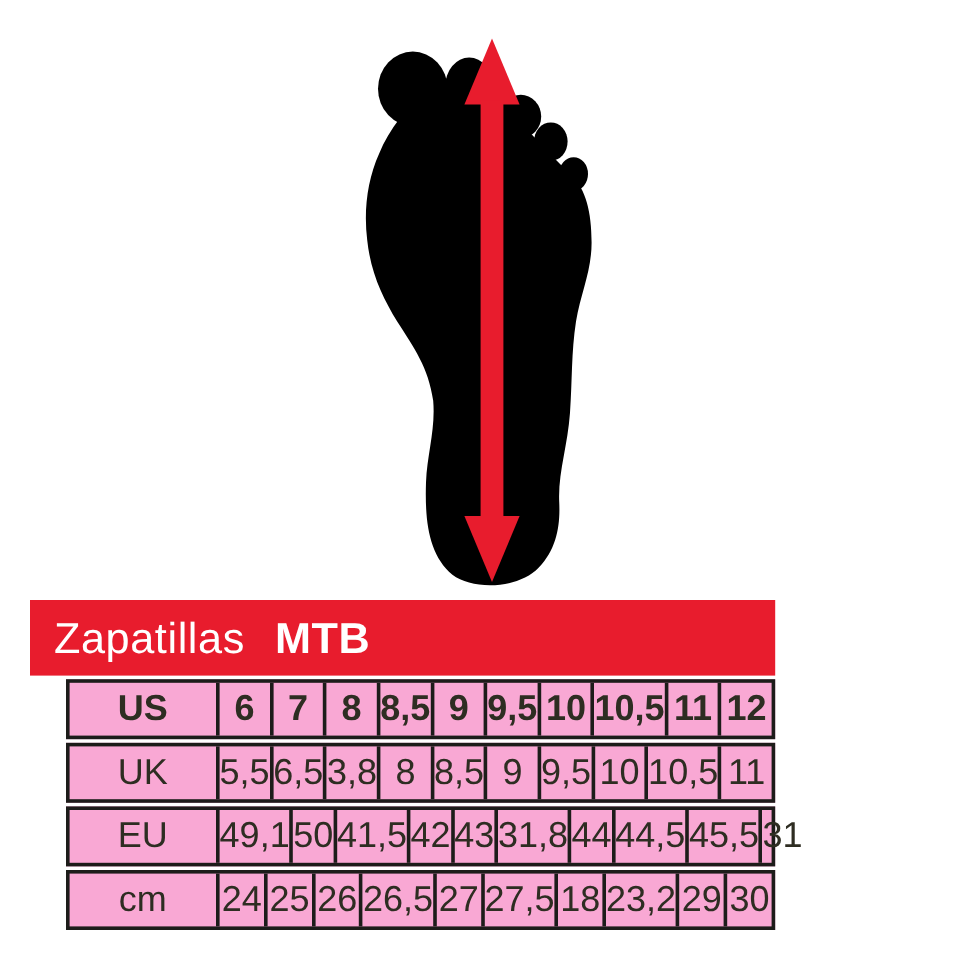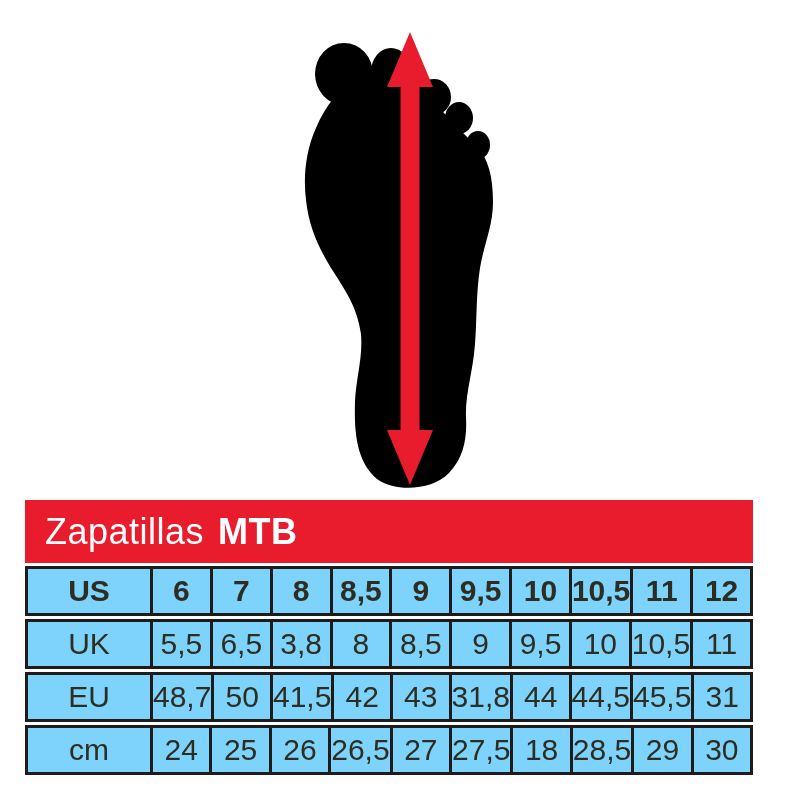--- a/index.html
+++ b/index.html
@@ -1,30 +1,30 @@
 <!DOCTYPE html>
 <html><head>
 <meta charset="utf-8">
 <style>
   html,body{margin:0;padding:0;background:#ffffff;}
   .canvas{
     position:relative;width:800px;height:800px;background:#ffffff;
     font-family:"Liberation Sans", sans-serif;overflow:hidden;
   }
   .figure-svg{position:absolute;left:0;top:0;width:800px;height:500px;}
-  .size-table{position:absolute;left:25px;top:500px;width:728px;}
+  .size-table{position:absolute;left:25px;top:500px;width:621px;}
   .thead{
     height:63px;background:#e81c2d;color:#ffffff;
     display:flex;align-items:center;padding-left:20px;box-sizing:border-box;
     font-size:36px;letter-spacing:0.5px;
   }
-  .thead .t-bold{font-weight:bold;margin-left:14px;}
+  .thead .t-bold{font-weight:bold;margin-left:25px;}
   .trow{
     display:flex;height:50px;margin-top:3px;
-    border:3px solid #1d1c1a;box-sizing:border-box;background:#7dd3fc;
+    border:3px solid #1d1c1a;box-sizing:border-box;background:#f9a8d4;margin-left:30px;
   }
   .cell{
     flex:1 1 0;display:flex;align-items:center;justify-content:center;
     font-size:30px;color:#2e2d22;border-left:3px solid #1d1c1a;box-sizing:border-box;
     white-space:nowrap;
   }
   .cell.label{flex:0 0 122px;border-left:none;}
   .trow.row-bold .cell{font-weight:bold;}
 </style>
 </head>
@@ -93,40 +93,40 @@
       <div class="cell">8,5</div>
       <div class="cell">9</div>
       <div class="cell">9,5</div>
       <div class="cell">10</div>
       <div class="cell">10,5</div>
       <div class="cell">11</div>
     </div>
 
     <div class="trow">
       <div class="cell label">EU</div>
-      <div class="cell">48,7</div>
+      <div class="cell">49,1</div>
       <div class="cell">50</div>
       <div class="cell">41,5</div>
       <div class="cell">42</div>
       <div class="cell">43</div>
       <div class="cell">31,8</div>
       <div class="cell">44</div>
       <div class="cell">44,5</div>
       <div class="cell">45,5</div>
       <div class="cell">31</div>
     </div>
 
     <div class="trow">
       <div class="cell label">cm</div>
       <div class="cell">24</div>
       <div class="cell">25</div>
       <div class="cell">26</div>
       <div class="cell">26,5</div>
       <div class="cell">27</div>
       <div class="cell">27,5</div>
       <div class="cell">18</div>
-      <div class="cell">28,5</div>
+      <div class="cell">23,2</div>
       <div class="cell">29</div>
       <div class="cell">30</div>
     </div>
 
   </div>
 </div>
 
 </body></html>

